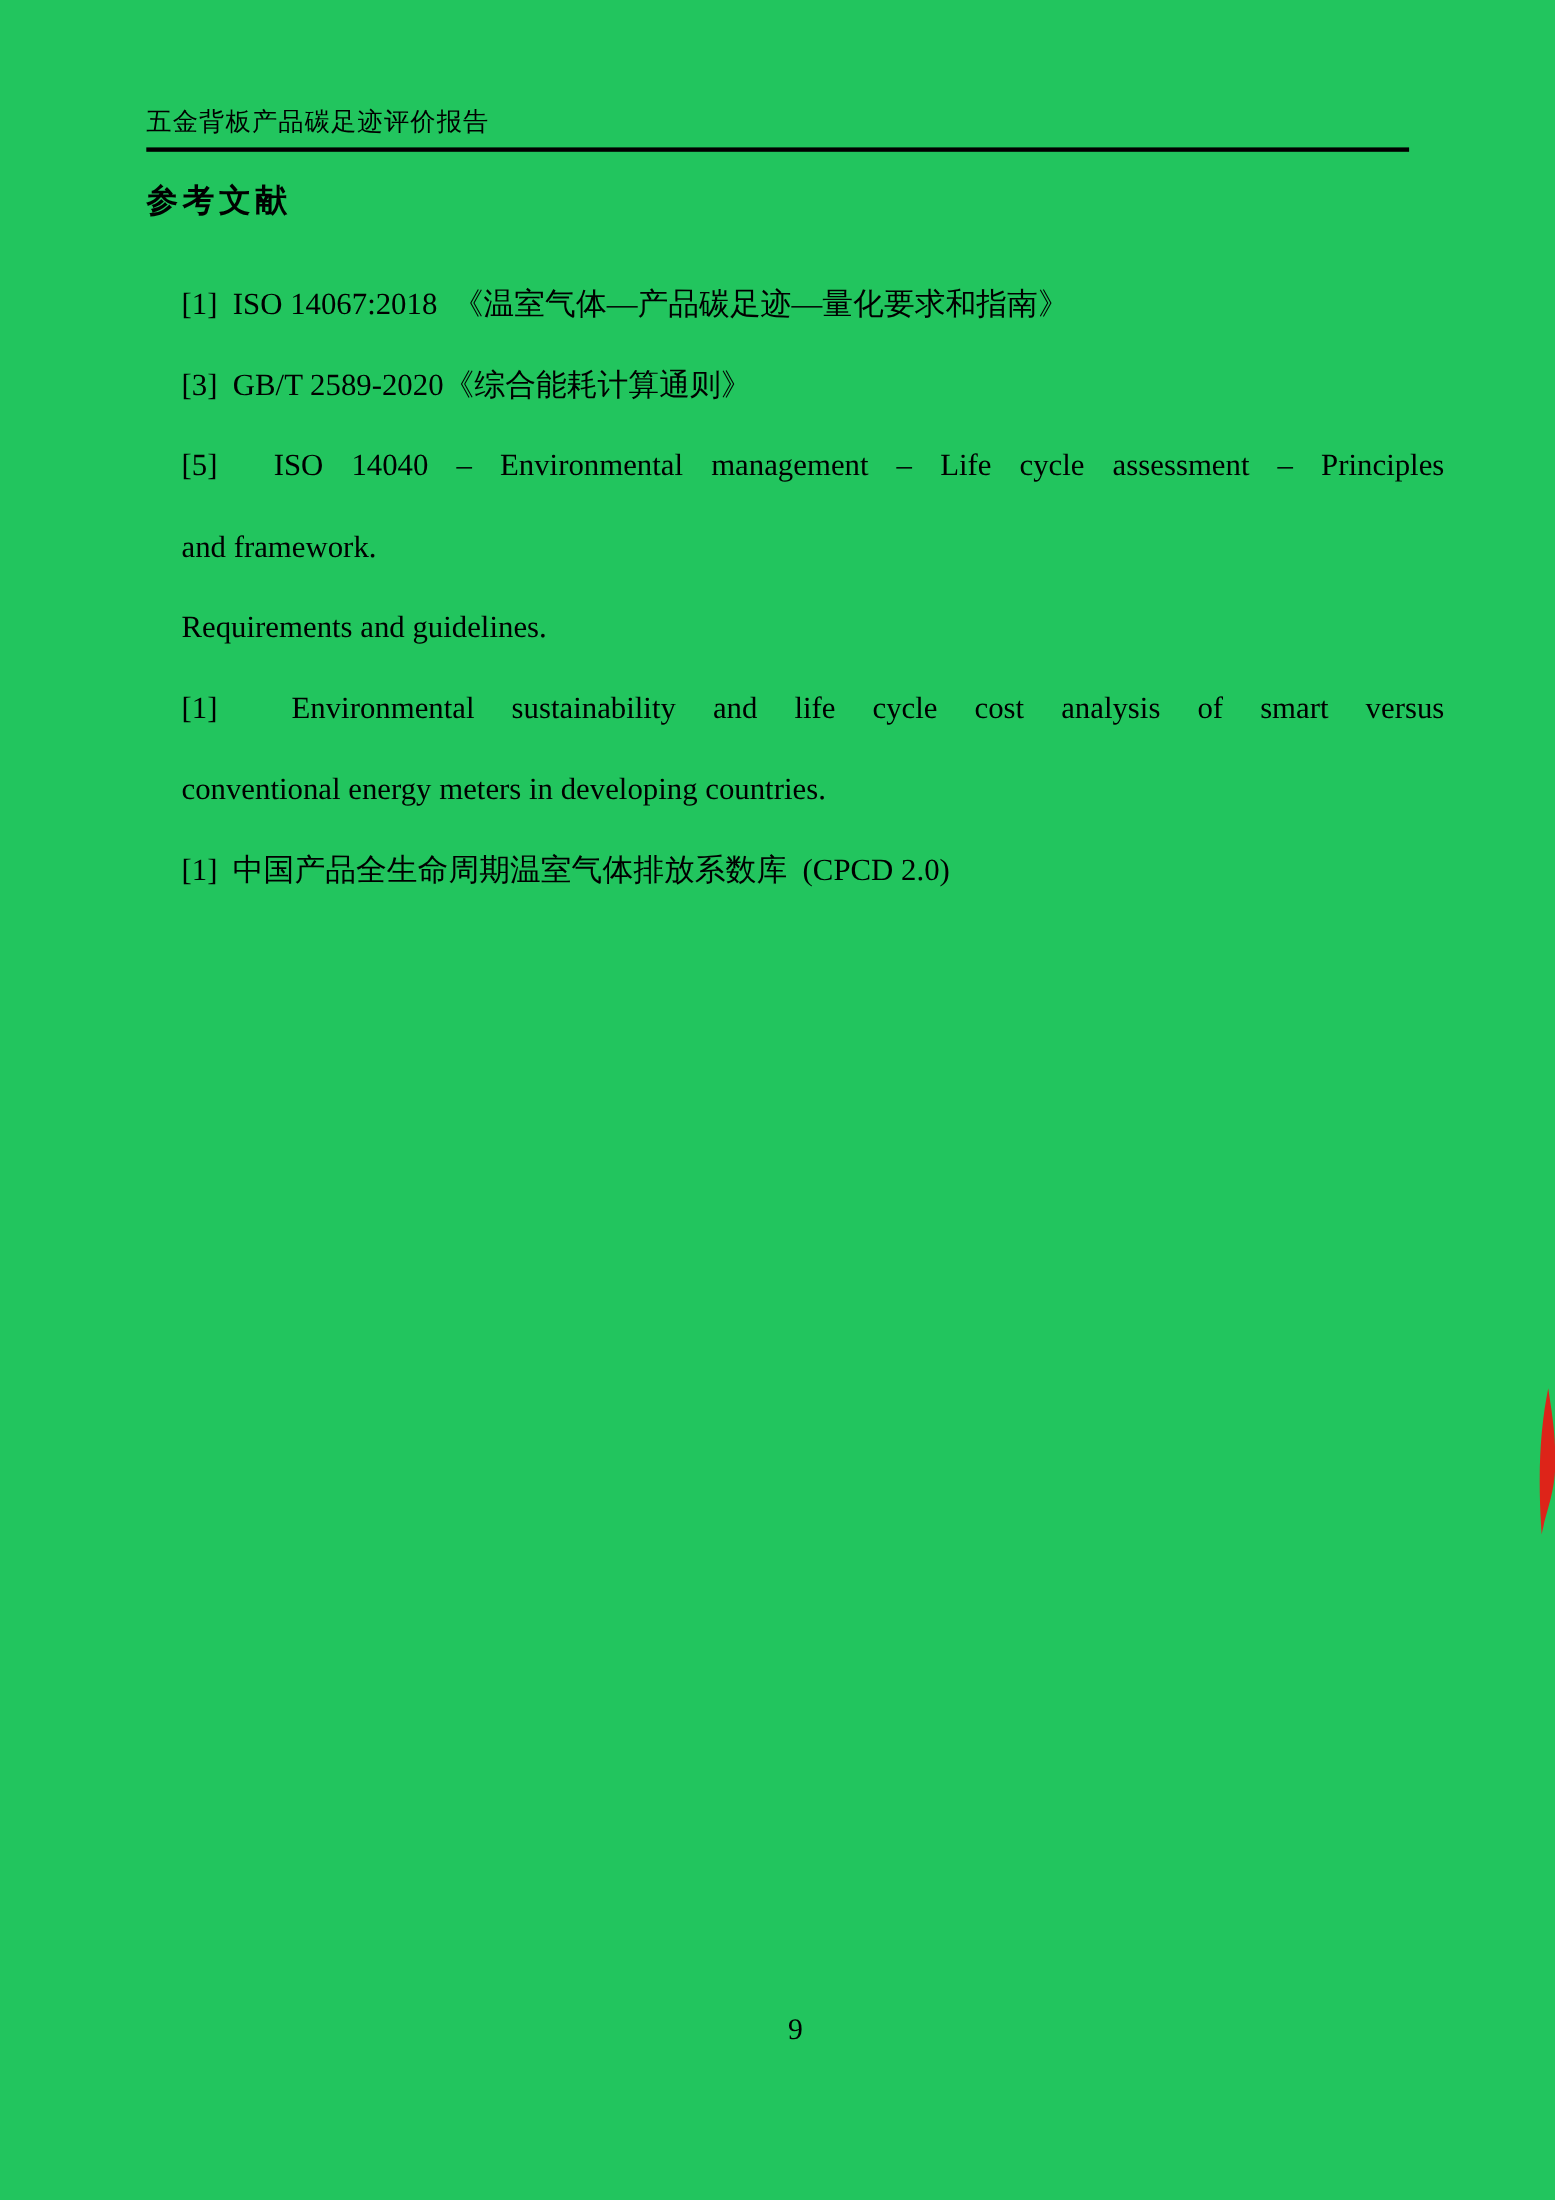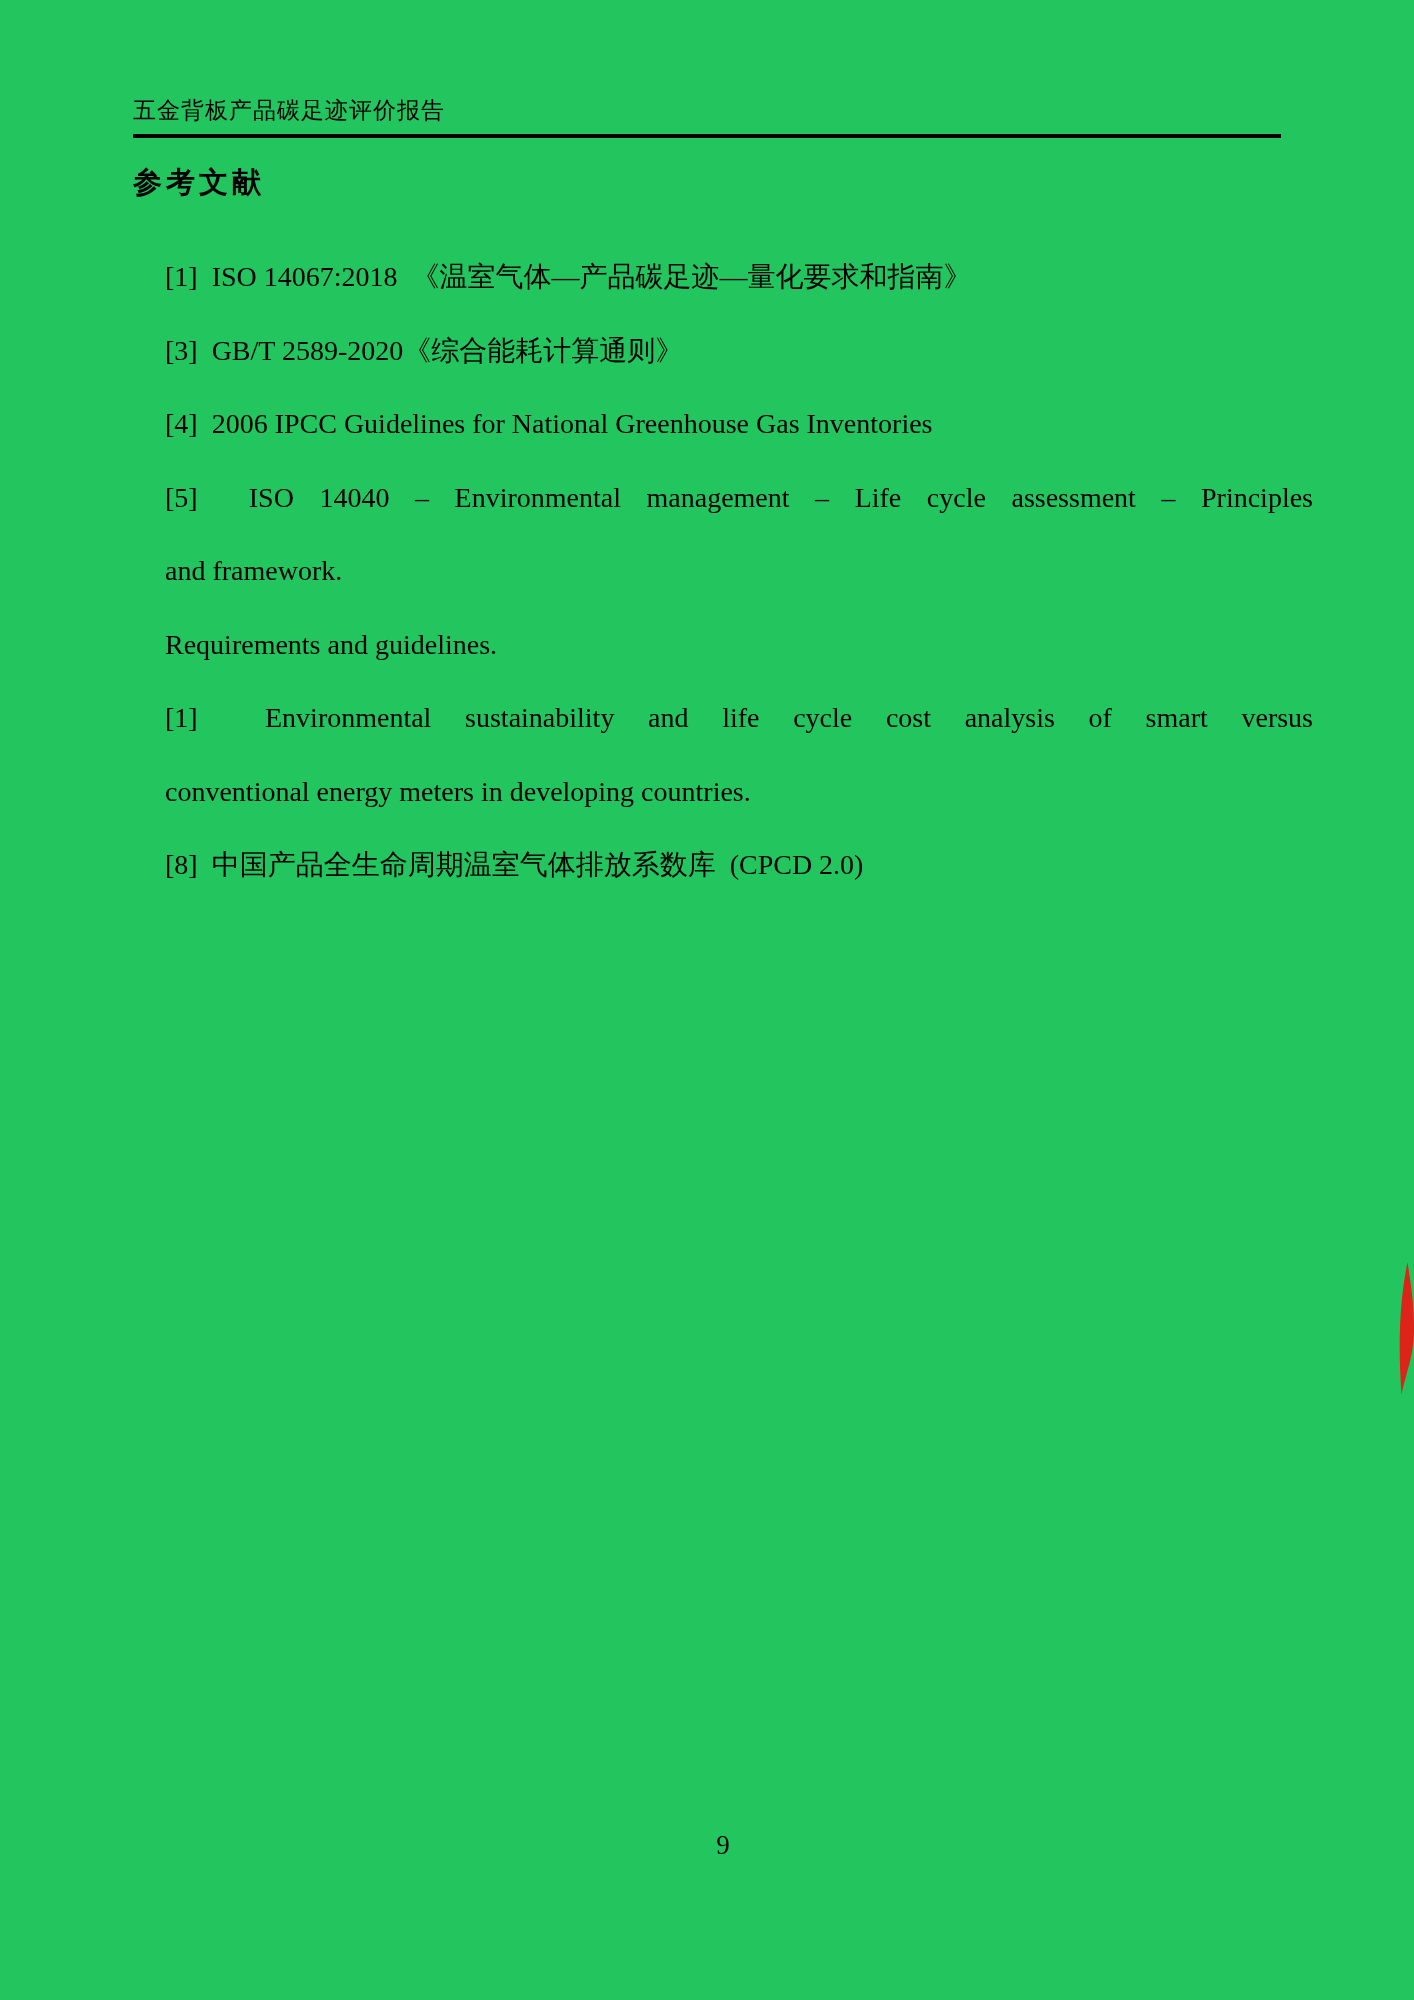--- a/index.html
+++ b/index.html
@@ -90,35 +90,32 @@
   <h1 class="doc-title">参考文献</h1>
 
   <div class="references">
       <div>
         <div class="ref-line">[1]  ISO 14067:2018  《温室气体—产品碳足迹—量化要求和指南》</div>
       </div>
       <div>
         <div class="ref-line">[3]  GB/T 2589-2020《综合能耗计算通则》</div>
       </div>
       <div>
-        <div class="ref-line">[4]  2006 IPCC Guidelines for National Greenhouse Gas Inventories</div>
-      </div>
-      <div>
         <div class="ref-line justified">[5]  ISO 14040 – Environmental management – Life cycle assessment – Principles</div>
         <div class="ref-line">and framework.</div>
       </div>
       <div>
         <div class="ref-line">Requirements and guidelines.</div>
       </div>
       <div>
         <div class="ref-line justified">[1]  Environmental sustainability and life cycle cost analysis of smart versus</div>
         <div class="ref-line">conventional energy meters in developing countries.</div>
       </div>
       <div>
-        <div class="ref-line">[8]  中国产品全生命周期温室气体排放系数库  (CPCD 2.0)</div>
+        <div class="ref-line">[1]  中国产品全生命周期温室气体排放系数库  (CPCD 2.0)</div>
       </div>
     </div>
 
   <div class="page-number">9</div>
 
   <svg class="crescent" viewBox="0 0 17 133" xmlns="http://www.w3.org/2000/svg">
     <path d="M 10.5 0
              C 3.5 35, 0.5 75, 4.5 133
              C 9 110, 17 95, 17 66
              C 17 38, 13 18, 10.5 0 Z" fill="#dd2419"></path>

